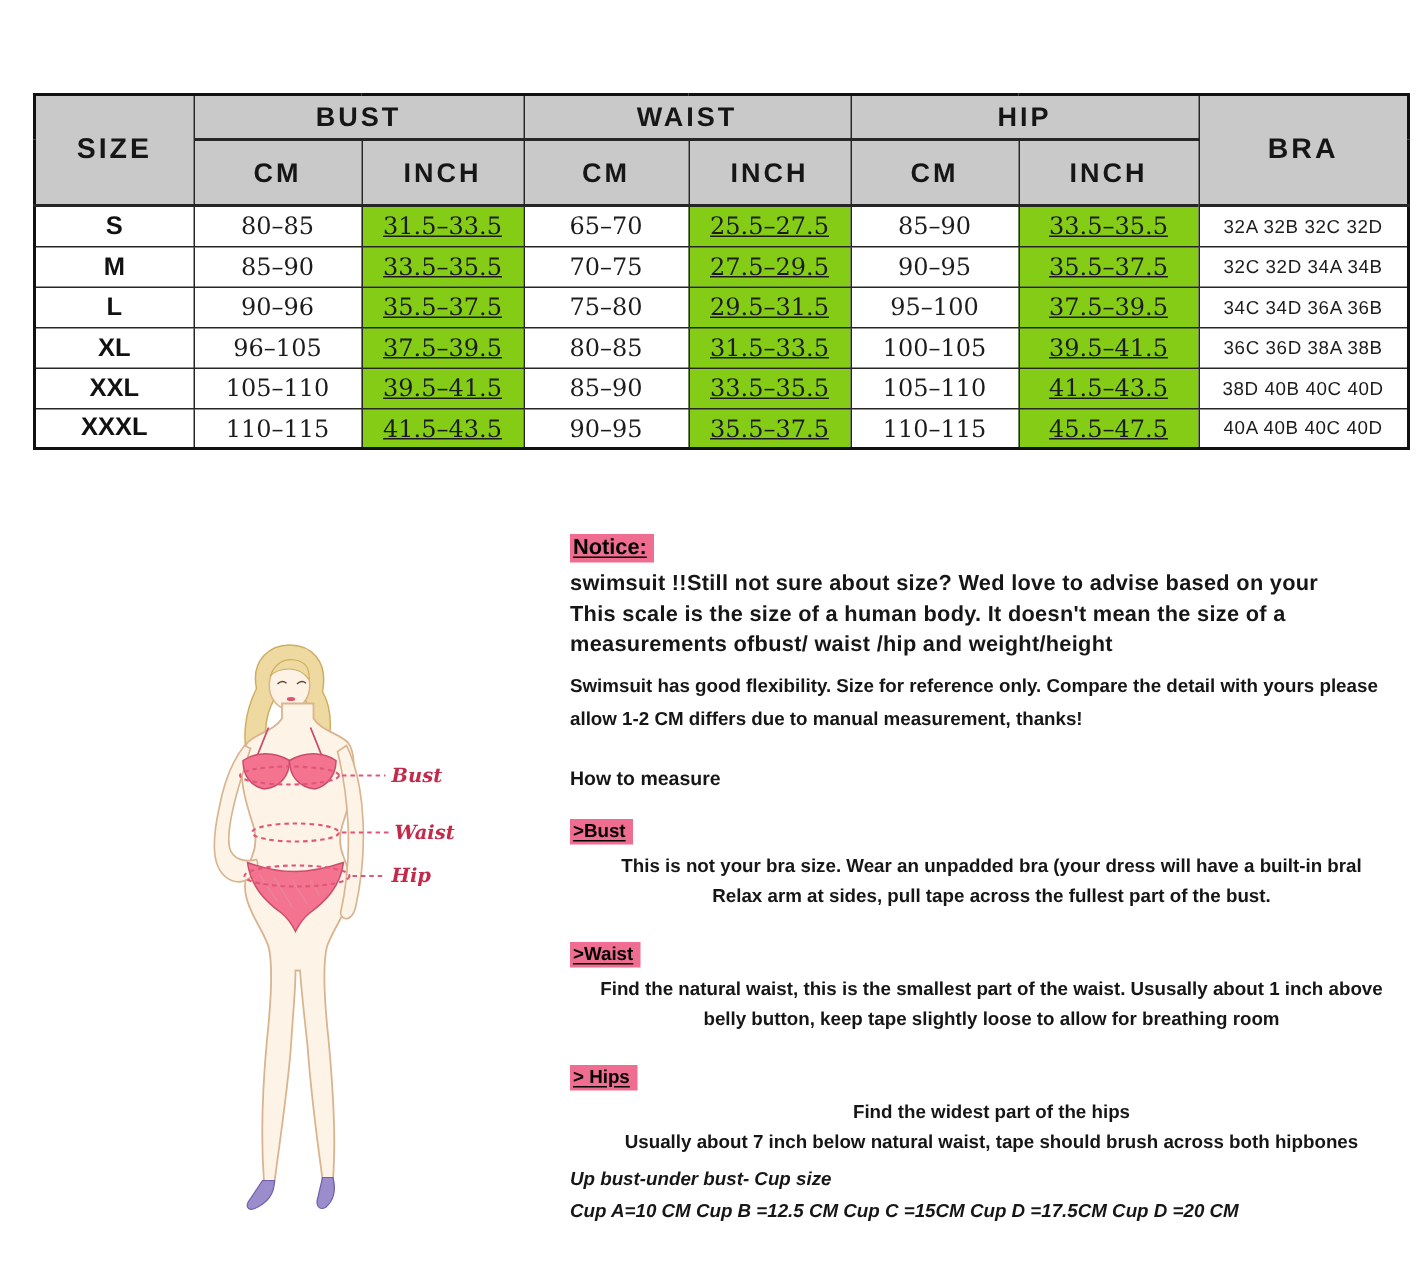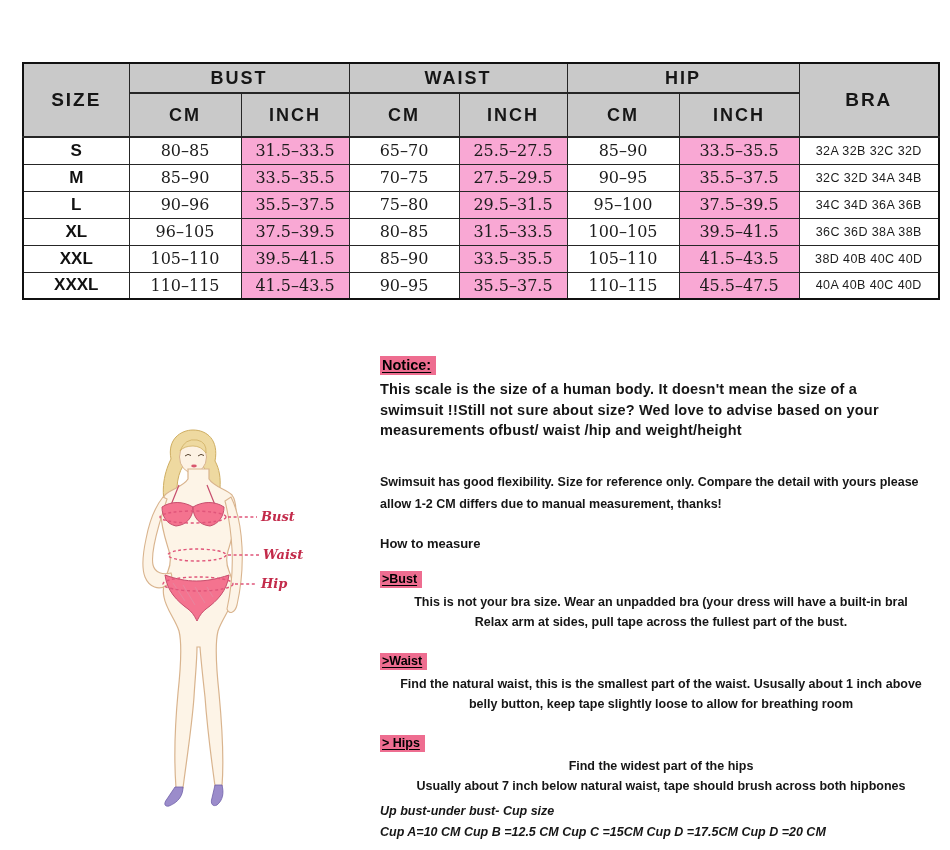--- a/index.html
+++ b/index.html
@@ -19,38 +19,38 @@
   .size-table thead th {
     background:#c9c9c9; font-weight:600; font-size:18px; letter-spacing:2px;
     height:30px; border-bottom-width:2px;
   }
   .size-table thead tr.units th { font-size:18px; height:44px; }
   .size-table thead th.rowspan2 { font-size:19px; }
   .size-table tbody td {
     height:27px; font-family:"DejaVu Serif","Liberation Serif",serif; font-size:16px; color:#1c1c1c;
   }
   .size-table tbody td.size-cell { font-family:"Liberation Sans",sans-serif; font-size:17px; font-weight:600; color:#111; }
-  .size-table tbody td.inch { background:#f9a8d4; }
+  .size-table tbody td.inch { background:#84cc16;text-decoration:underline; }
   .size-table tbody td.bra  { font-family:"Liberation Sans",sans-serif; font-size:12.5px; letter-spacing:0.4px; }
 
   
   .figure-wrap { position:absolute; left:105px; top:425px; width:235px; height:395px; }
   .fig-label { font-family:"DejaVu Serif",serif; font-style:italic; font-weight:700; font-size:13px; fill:#c32a4a; }
 
   
   .content { position:absolute; left:380px; top:352px; width:562px; padding-top:4px; }
   .content .line { white-space:nowrap; font-weight:700; }
   .hl {
     display:inline-block; background:#ee6d90; color:#000000; font-weight:700;
     padding:1px 5px 2px 2px; text-decoration:underline; text-underline-offset:2px;
   }
   .notice-h { font-size:14.5px; margin-bottom:4px; }
   .p1 { font-size:14.5px; line-height:20.5px; letter-spacing:0.2px; }
   .p2 { font-size:12.5px; line-height:22px; }
-  .p2-block { margin-top:30px; }
+  .p2-block { margin-top:5px; }
   .measure-title { font-size:13px; font-weight:700; margin-top:21px; }
   .sub-h { font-size:12.5px; margin-top:20px; }
   .m-line { font-size:12.5px; line-height:20.5px; }
   .m-block { margin-top:4px;text-align:center; }
   .cup-h { font-size:13px; margin-top:23px; }
   .cup-line { font-size:12.5px; line-height:21.5px;font-style:italic; }
   .cup-block { margin-top:4px; }
 </style>
 </head>
 <body>
@@ -182,22 +182,22 @@
       <line x1="130" y1="159" x2="152" y2="159"></line>
     </g>
     <text x="156" y="96" class="fig-label">Bust</text>
     <text x="158" y="134" class="fig-label">Waist</text>
     <text x="156" y="163" class="fig-label">Hip</text>
   </svg>
 </div>
 
 <div class="content">
   <div><span class="hl notice-h">Notice:</span></div>
+  <div class="line p1">swimsuit !!Still not sure about size? Wed love to advise based on your</div>
   <div class="line p1">This scale is the size of a human body. It doesn't mean the size of a</div>
-  <div class="line p1">swimsuit !!Still not sure about size? Wed love to advise based on your</div>
   <div class="line p1">measurements ofbust/ waist /hip and weight/height</div>
 
   <div class="p2-block">
     <div class="line p2">Swimsuit has good flexibility. Size for reference only. Compare the detail with yours please</div>
     <div class="line p2">allow 1-2 CM differs due to manual measurement, thanks!</div>
   </div>
 
   <div class="measure-title">How to measure</div>
 
   <div><span class="hl sub-h">&gt;Bust</span></div>

